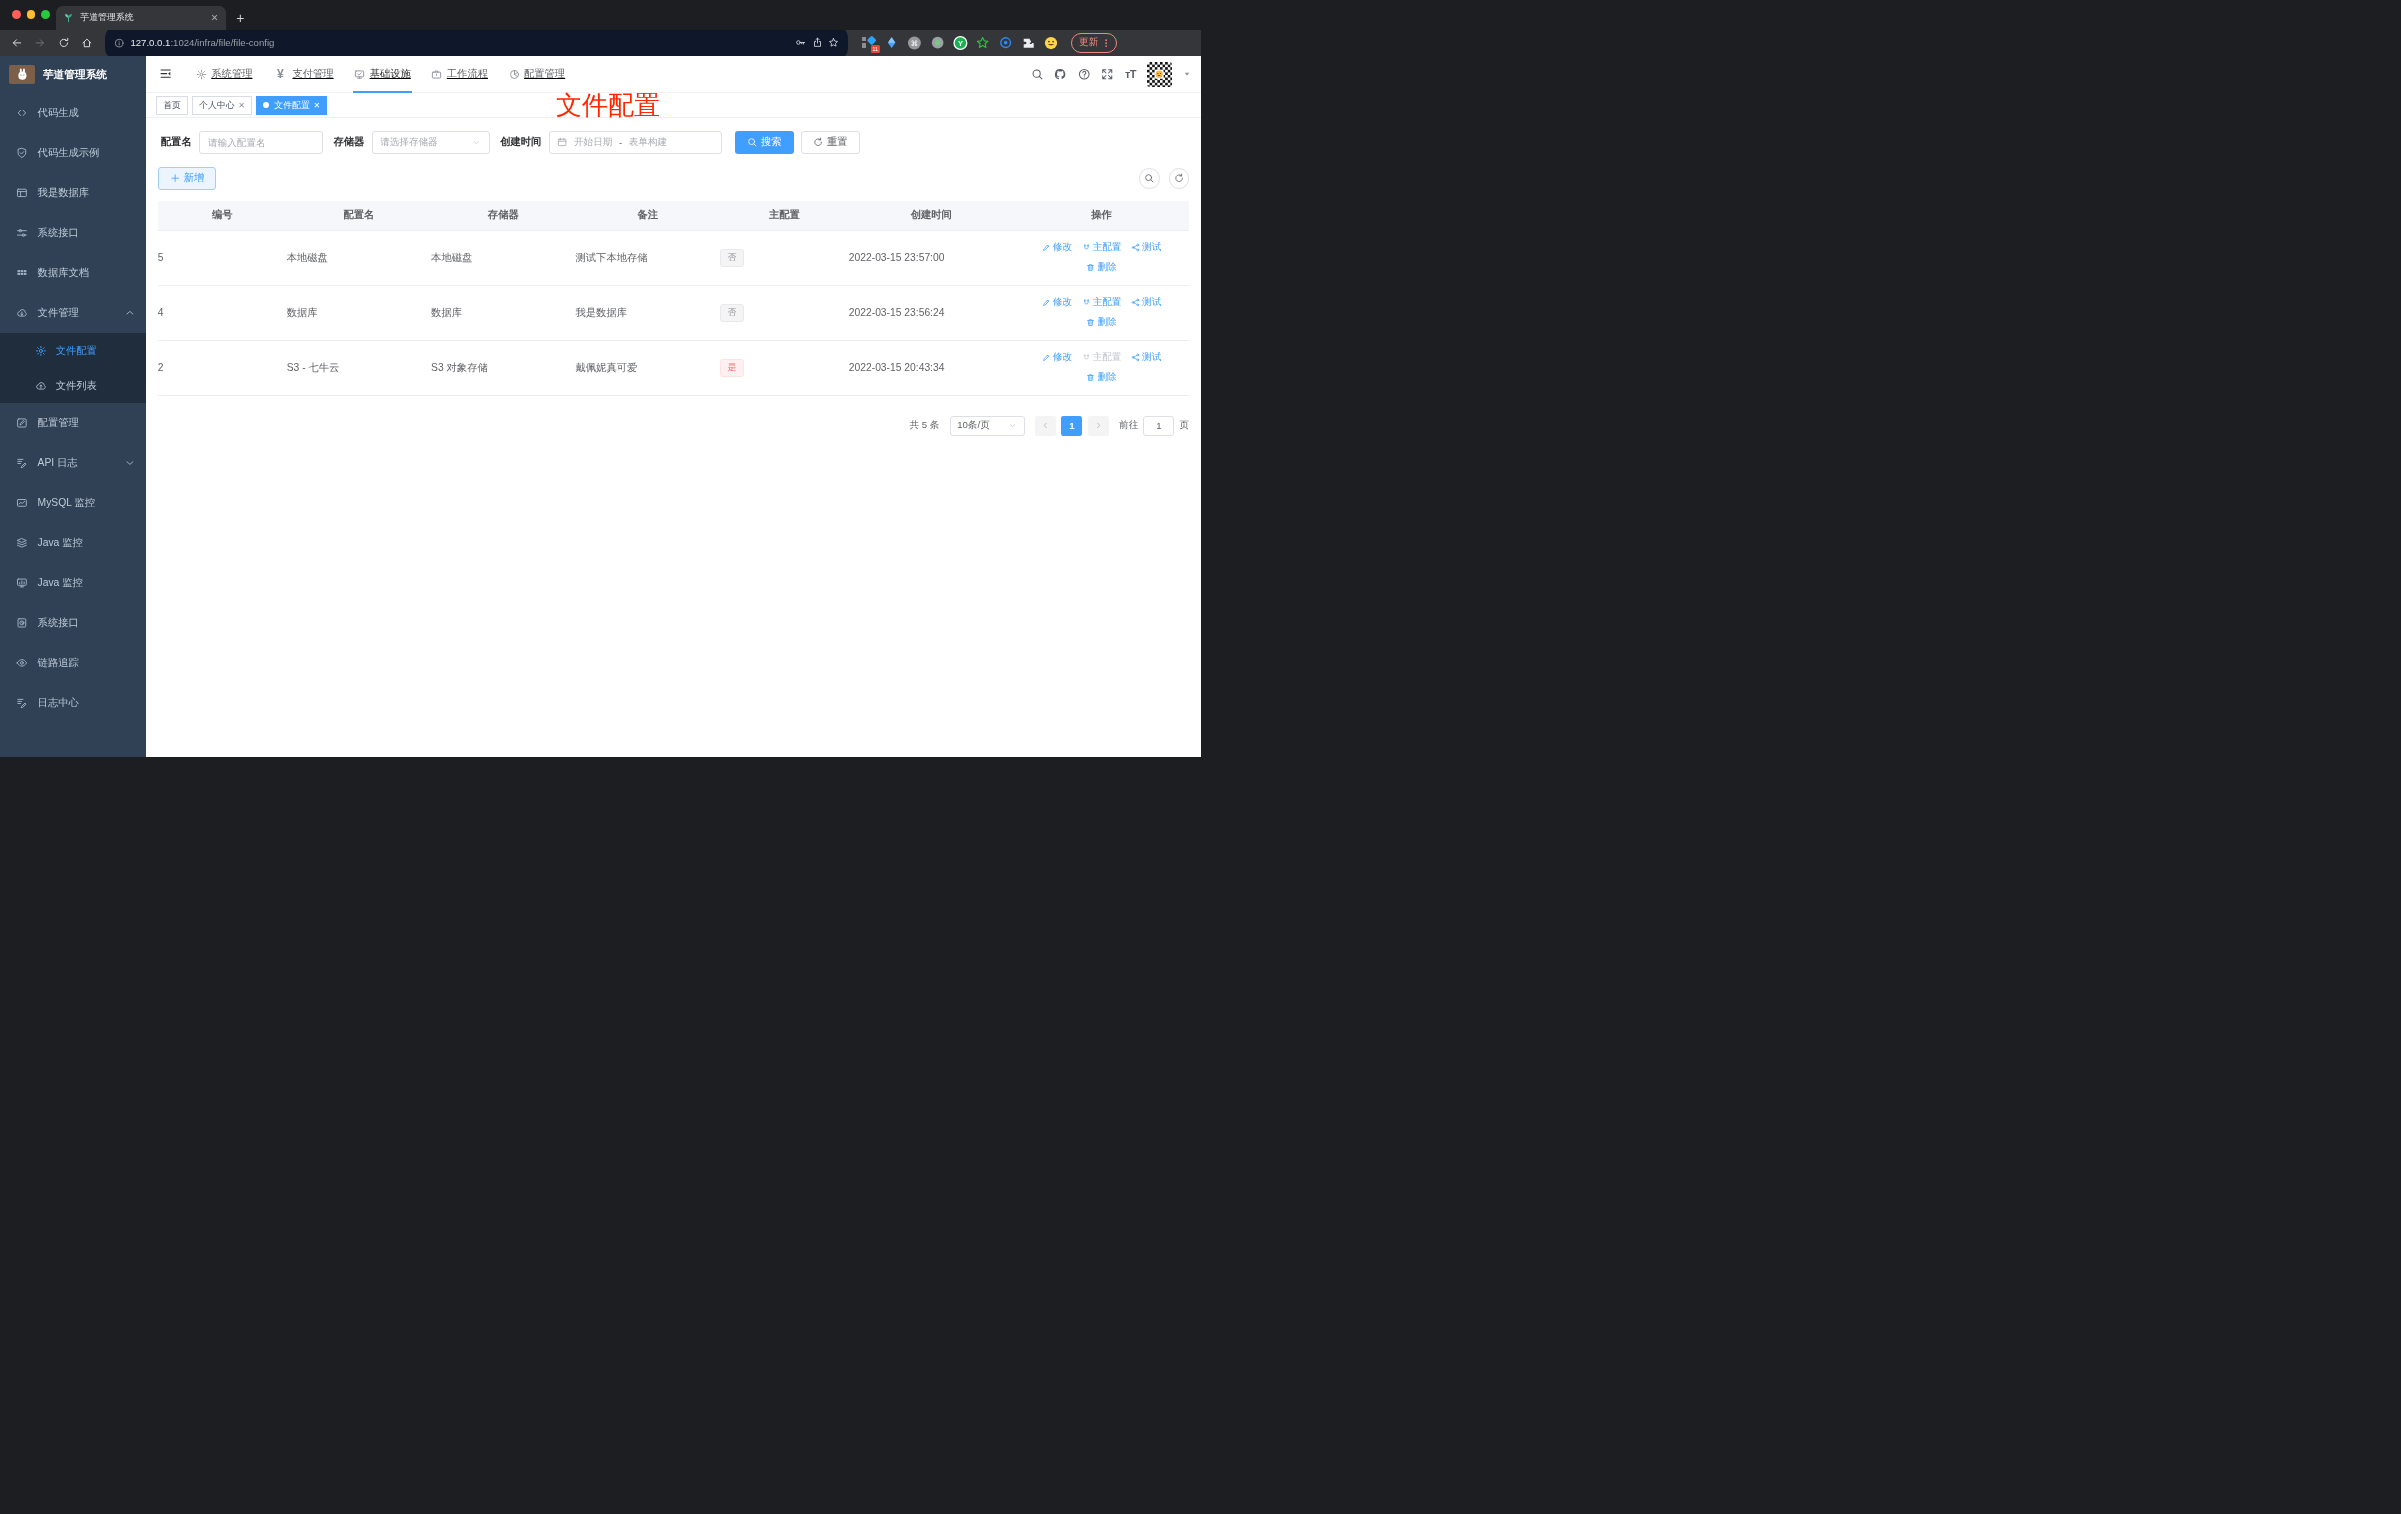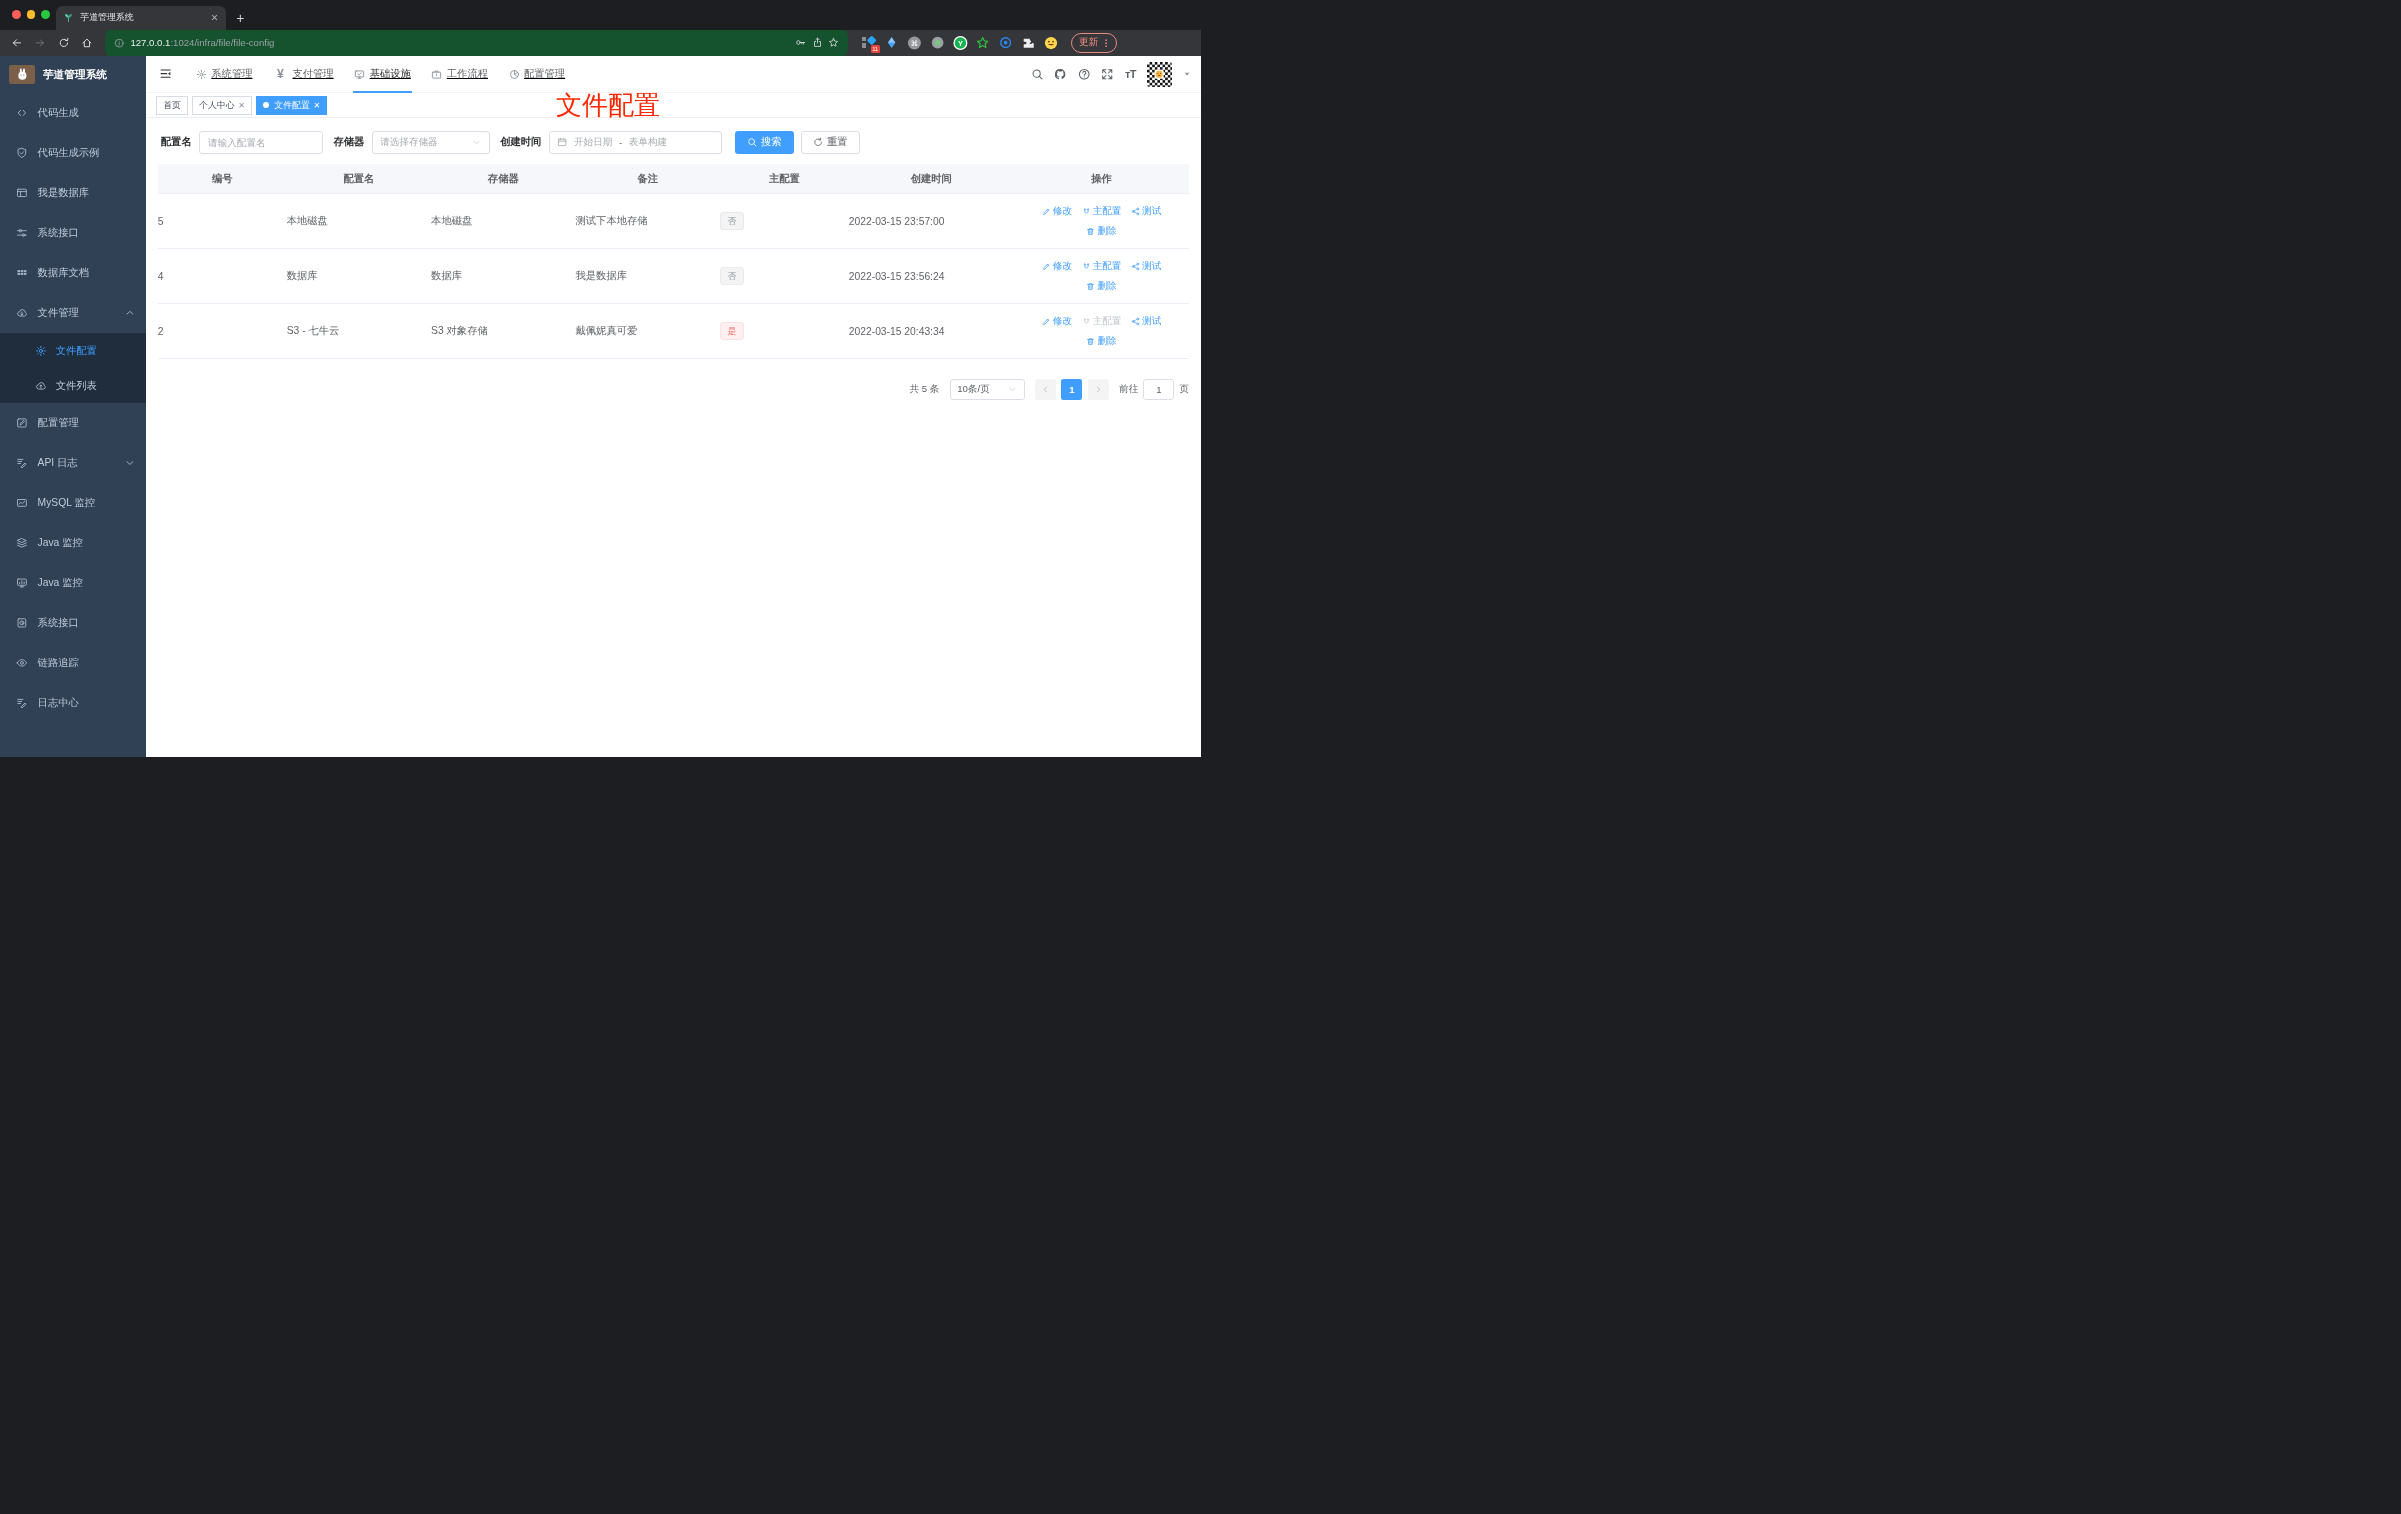--- a/index.html
+++ b/index.html
@@ -15,21 +15,21 @@
   .l-red{background:#ff5f57}.l-yellow{background:#febc2e}.l-green{background:#28c840}
   .tab { margin-left:56px; width:170px; height:24px; background:#35363a; border-radius:6.6px 6.6px 0 0;
          display:flex; align-items:center; gap:5.9px; padding:0 7.4px; }
   .tab-title { color:#e3e5e8; font-size:8.9px; flex:1; white-space:nowrap; overflow:hidden; }
   .tab-close { color:#a6abb1; font-size:9.6px; cursor:pointer; }
   .newtab { color:#cfd2d6; font-size:14px; margin:0 0 4.4px 10.3px; line-height:1; }
 
   .toolbar { height:26.6px; background:#35363a; display:flex; align-items:center; padding:0 7.4px; gap:4.4px; }
   .tb-btn { width:19px; height:19px; display:flex; align-items:center; justify-content:center; color:#dee1e6; }
   .tb-btn.disabled { color:#6e7277; }
-  .urlpill { flex:1; max-width:743px; height:32px; margin-left:4.4px; background:#14532d; border-radius:10.3px;
+  .urlpill { flex:1; max-width:743px; height:32px; margin-left:4.4px; background:#0f172a; border-radius:10.3px;
              display:flex; align-items:center; gap:5.9px; padding:0 8.9px; }
   .url-info { color:#9aa0a6; }
   .url-text { font-size:9.6px; flex:1; white-space:nowrap; overflow:hidden; }
   .url-host { color:#e8eaed; } .url-rest { color:#9aa0a6; }
   .pill-ico { color:#cfd3d8; }
   .extensions { display:flex; align-items:center; gap:8px; margin-left:8.9px; }
   .ext { position:relative; width:14.8px; height:14.8px; display:flex; align-items:center; justify-content:center; }
   .mini-sq { position:absolute; left:0; top:1.5px; width:4.4px; height:4.4px; background:#8a8d91; }
   .sq2 { top:8px; }
   .diamond { position:absolute; left:5.9px; top:1.5px; width:7.4px; height:7.4px; background:#2aa3f7; transform:rotate(45deg); border-radius:1.5px; }
@@ -617,20 +617,48 @@
             <span class="icon">
                 <svg viewBox="0 0 16 16" fill="none" stroke="currentColor" stroke-width="1.3" stroke-linecap="round" stroke-linejoin="round">
                   <path d="M13.2 8a5.2 5.2 0 1 1-1.6-3.7"></path>
                   <path d="M11.8 1.7v2.8H9"></path>
                 </svg>
               </span>
             <span>重置</span>
           </div>
         </div>
 
+        <div class="toolbar-row">
+          <div class="btn btn-add">
+            <span class="icon">
+                <svg viewBox="0 0 16 16" fill="none" stroke="currentColor" stroke-width="1.3" stroke-linecap="round" stroke-linejoin="round">
+                  <path d="M8 2.8v10.4M2.8 8h10.4"></path>
+                </svg>
+              </span>
+            <span>新增</span>
+          </div>
+          <div class="right-circles">
+            <span class="circle-btn">
+                <span class="icon">
+                  <svg viewBox="0 0 16 16" fill="none" stroke="currentColor" stroke-width="1.3" stroke-linecap="round" stroke-linejoin="round">
+                    <circle cx="7.2" cy="7.2" r="4.6"></circle>
+                    <path d="M10.6 10.6 14 14"></path>
+                  </svg>
+                </span>
+              </span>
+            <span class="circle-btn">
+                <span class="icon">
+                  <svg viewBox="0 0 16 16" fill="none" stroke="currentColor" stroke-width="1.3" stroke-linecap="round" stroke-linejoin="round">
+                    <path d="M13.2 8a5.2 5.2 0 1 1-1.6-3.7"></path>
+                    <path d="M11.8 1.7v2.8H9"></path>
+                  </svg>
+                </span>
+              </span>
+          </div>
+        </div>
 
         <table class="grid">
           <colgroup>
             <col style="width:12.5%">
               <col style="width:14%">
               <col style="width:14%">
               <col style="width:14%">
             <col style="width:12.5%">
               <col style="width:16%">
               <col style="width:17%">

